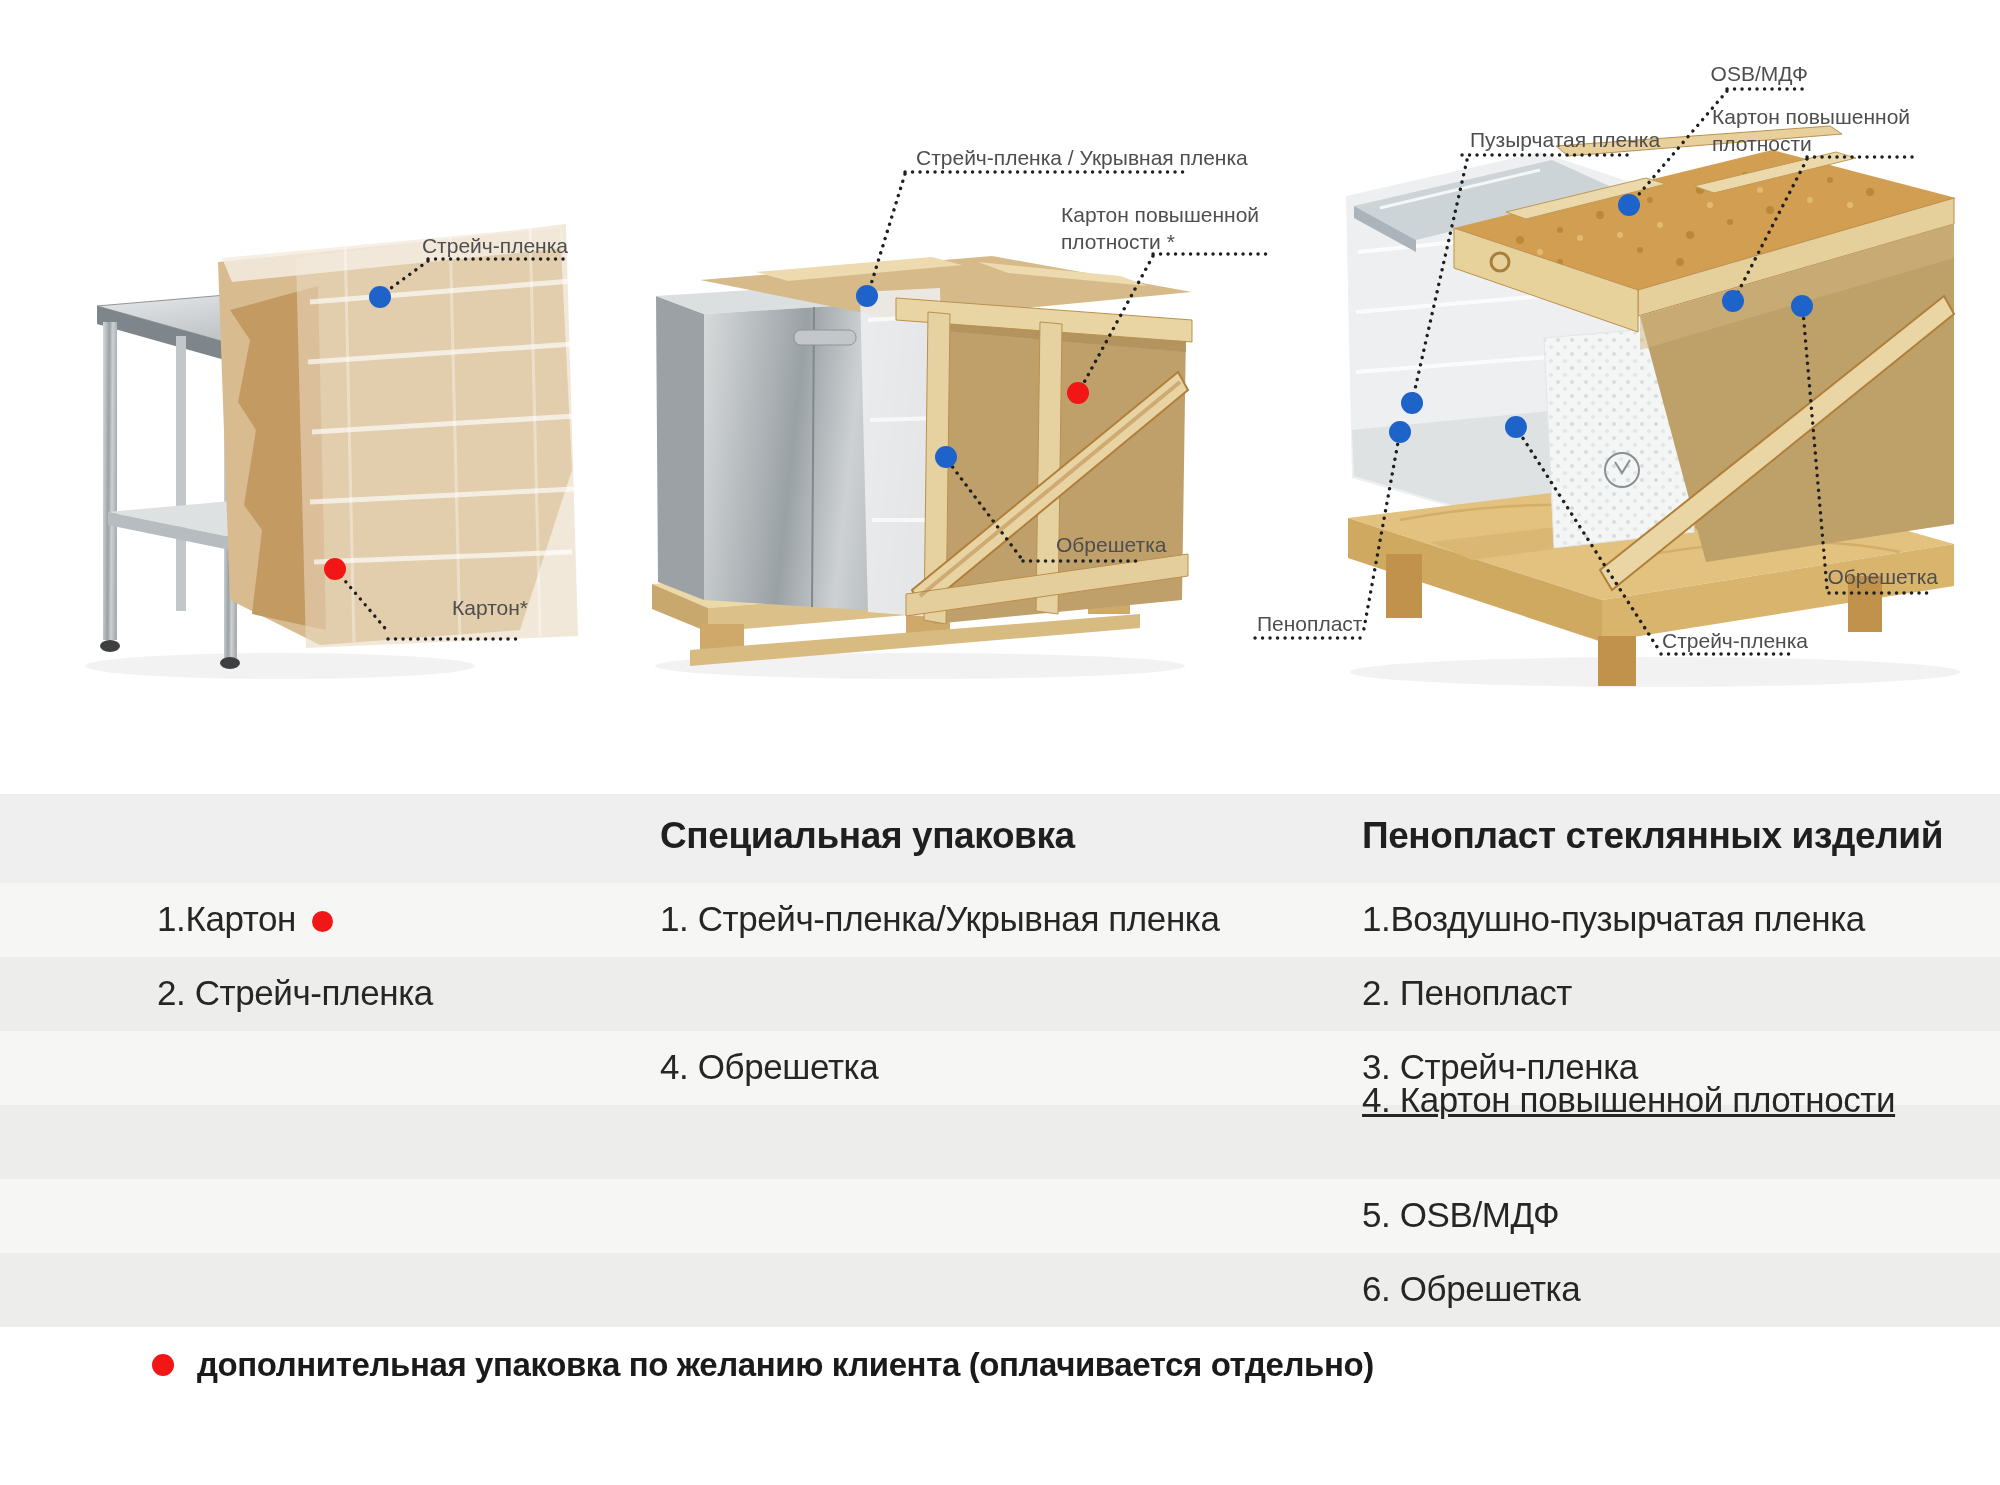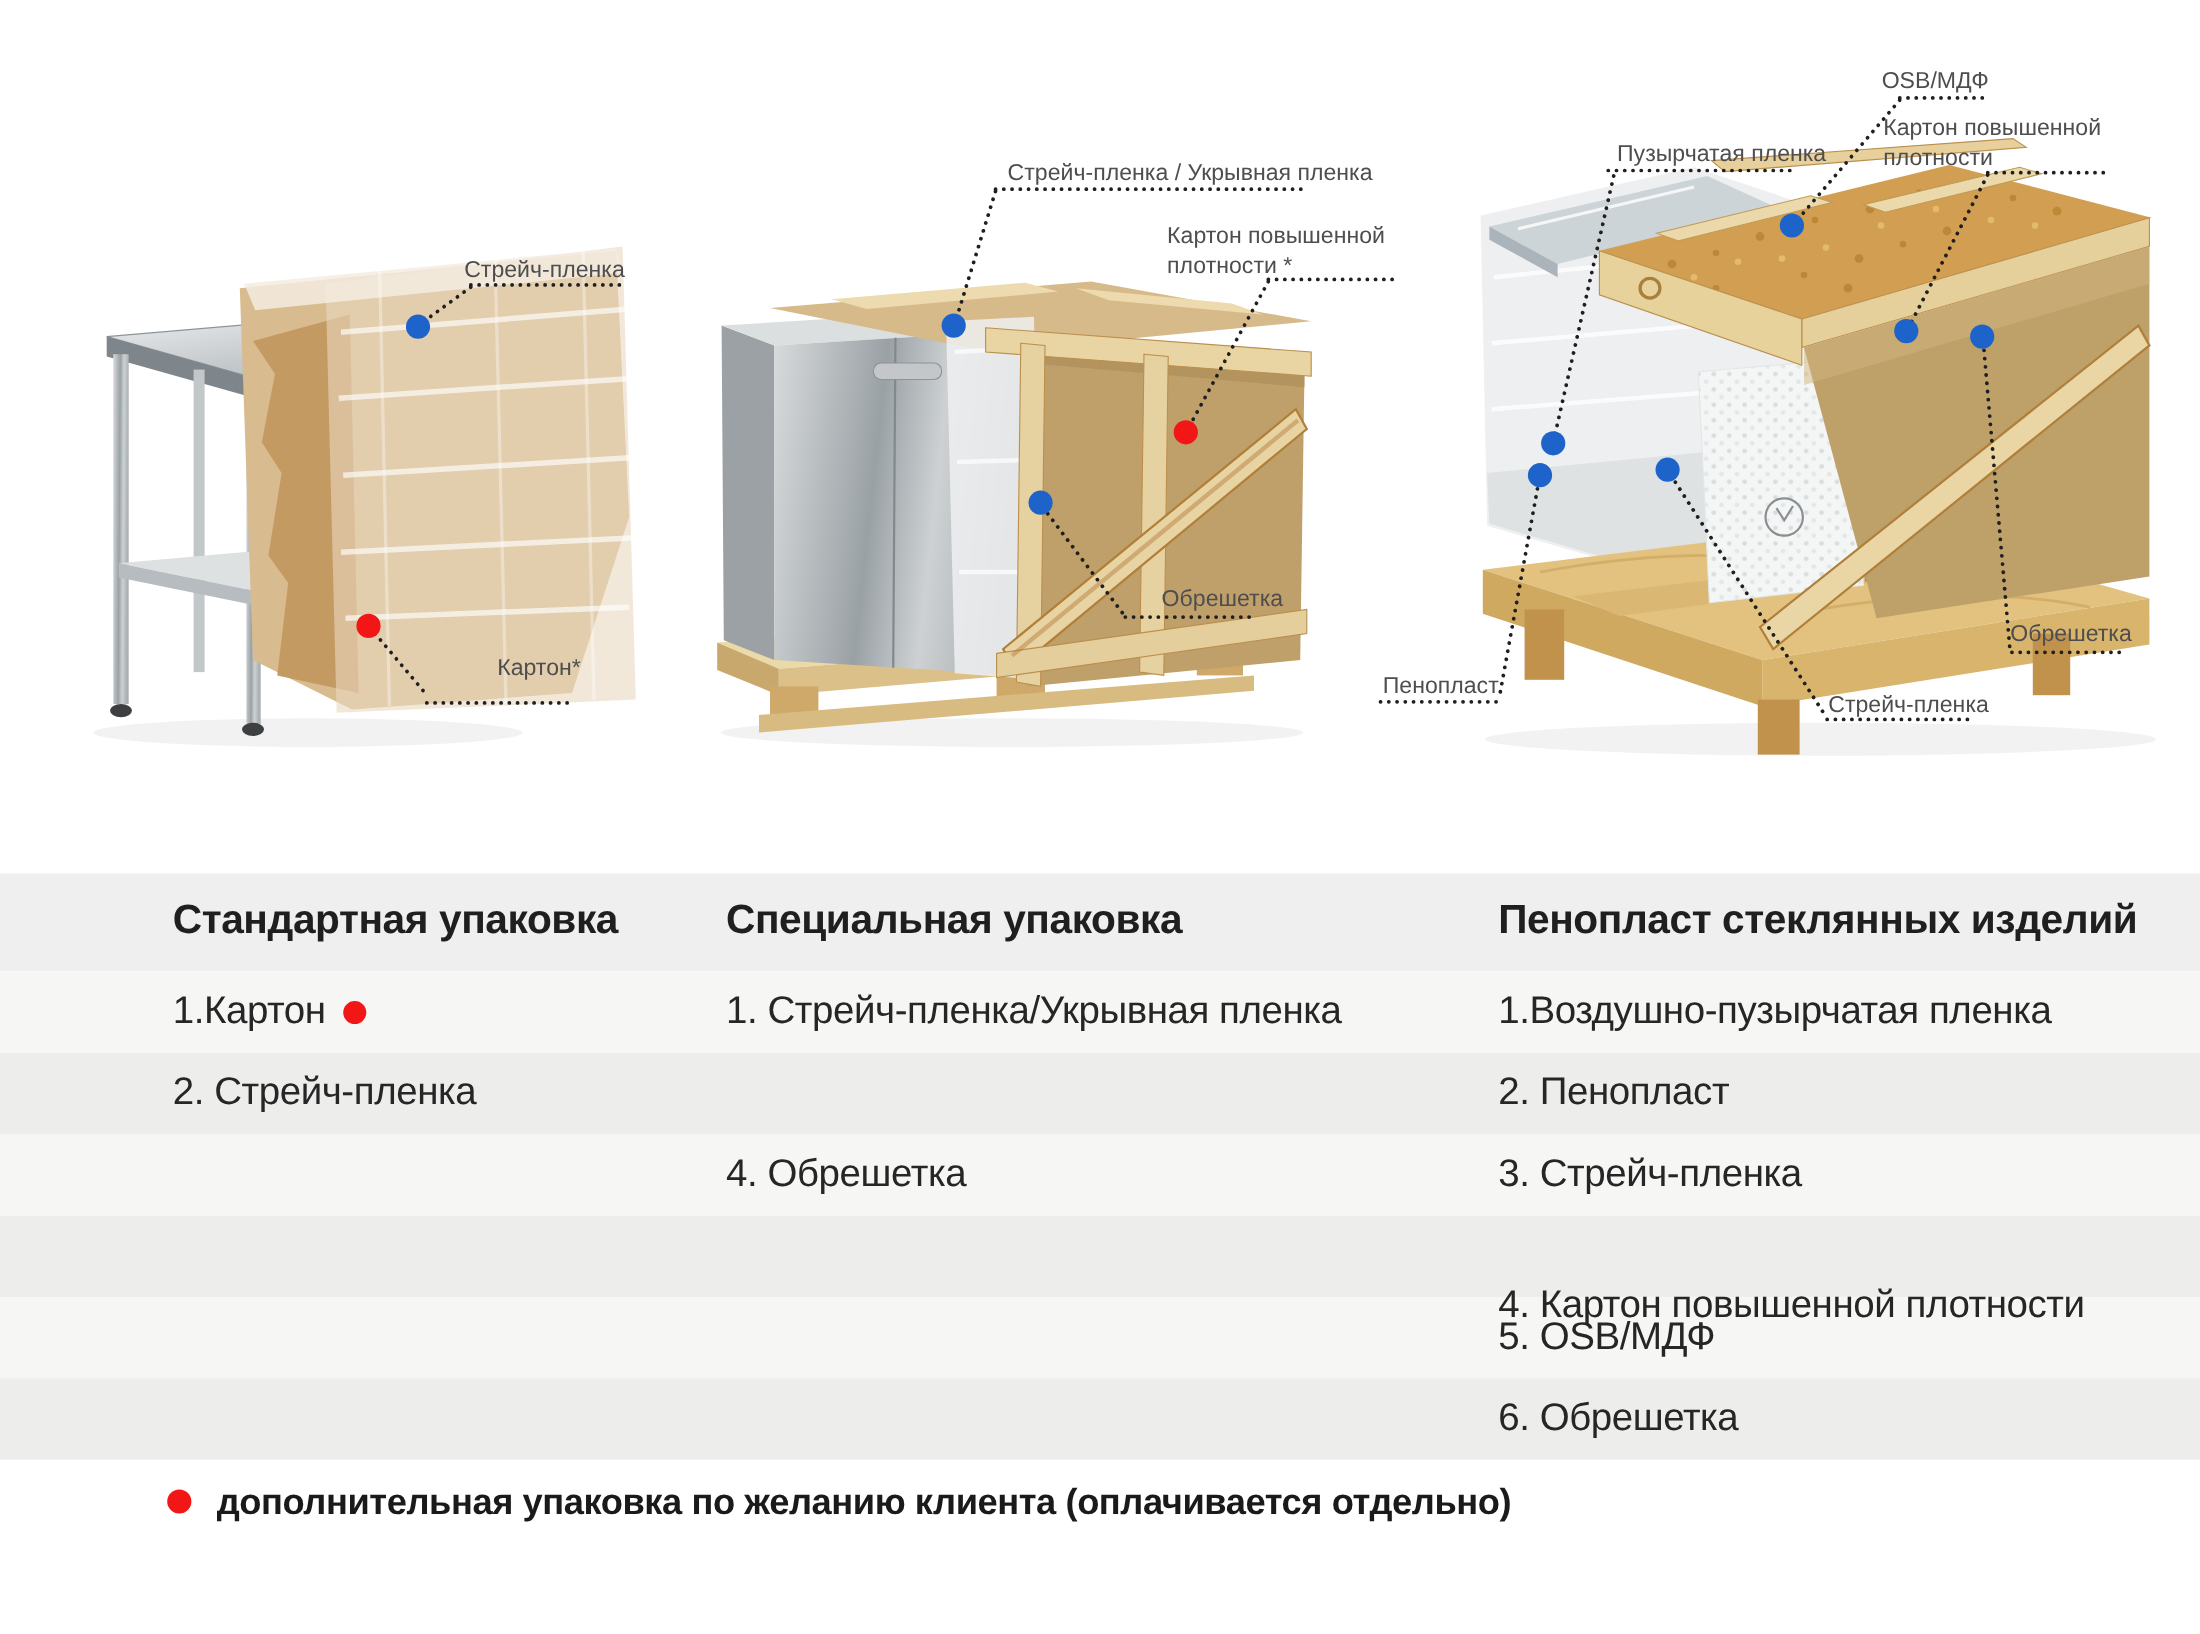--- a/index.html
+++ b/index.html
@@ -44,21 +44,21 @@
   .band-r4{top:1105px;height:74px;background:var(--band-dark);}
   .band-r5{top:1179px;height:74px;background:var(--band-light);}
   .band-r6{top:1253px;height:74px;background:var(--band-dark);}
   
   .cell{position:absolute;z-index:2;color:var(--tabletext);letter-spacing:-0.4px;}
   .th{font-size:37px;font-weight:700;color:#1f1f1f;}
   .td{font-size:35px;font-weight:400;}
   .c1{left:157px;} .c2{left:660px;} .c3{left:1362px;}
   .rh{top:815px;}
   .r1{top:899px;} .r2{top:973px;} .r3{top:1047px;}
-  .r4{top:1166px;} .r5{top:1195px;} .r6{top:1269px;}
+  .r4{top:1080px;text-decoration:underline;} .r5{top:1195px;} .r6{top:1269px;}
   .rdot{
     display:inline-block;width:21px;height:21px;border-radius:50%;
     background:var(--red);margin-left:16px;vertical-align:-1px;
   }
   
   .footnote-dot{
     position:absolute;z-index:2;left:152px;top:1354px;width:22px;height:22px;
     border-radius:50%;background:var(--red);
   }
   .footnote{
@@ -276,21 +276,20 @@
   <div class="plabel lp3f">Обрешетка</div>
 
   <div class="band band-h"></div>
   <div class="band band-r1"></div>
   <div class="band band-r2"></div>
   <div class="band band-r3"></div>
   <div class="band band-r4"></div>
   <div class="band band-r5"></div>
   <div class="band band-r6"></div>
 
-  <div class="cell th c1 rh">Стандартная упаковка</div>
   <div class="cell th c2 rh">Специальная упаковка</div>
   <div class="cell th c3 rh">Пенопласт стеклянных изделий</div>
 
   <div class="cell td c1 r1"><span>1.Картон</span><span class="rdot"></span></div>
   <div class="cell td c1 r2"><span>2. Стрейч-пленка</span></div>
 
   <div class="cell td c2 r1"><span>1. Стрейч-пленка/Укрывная пленка</span></div>
   <div class="cell td c2 r3"><span>4. Обрешетка</span></div>
 
   <div class="cell td c3 r1"><span>1.Воздушно-пузырчатая пленка</span></div>

